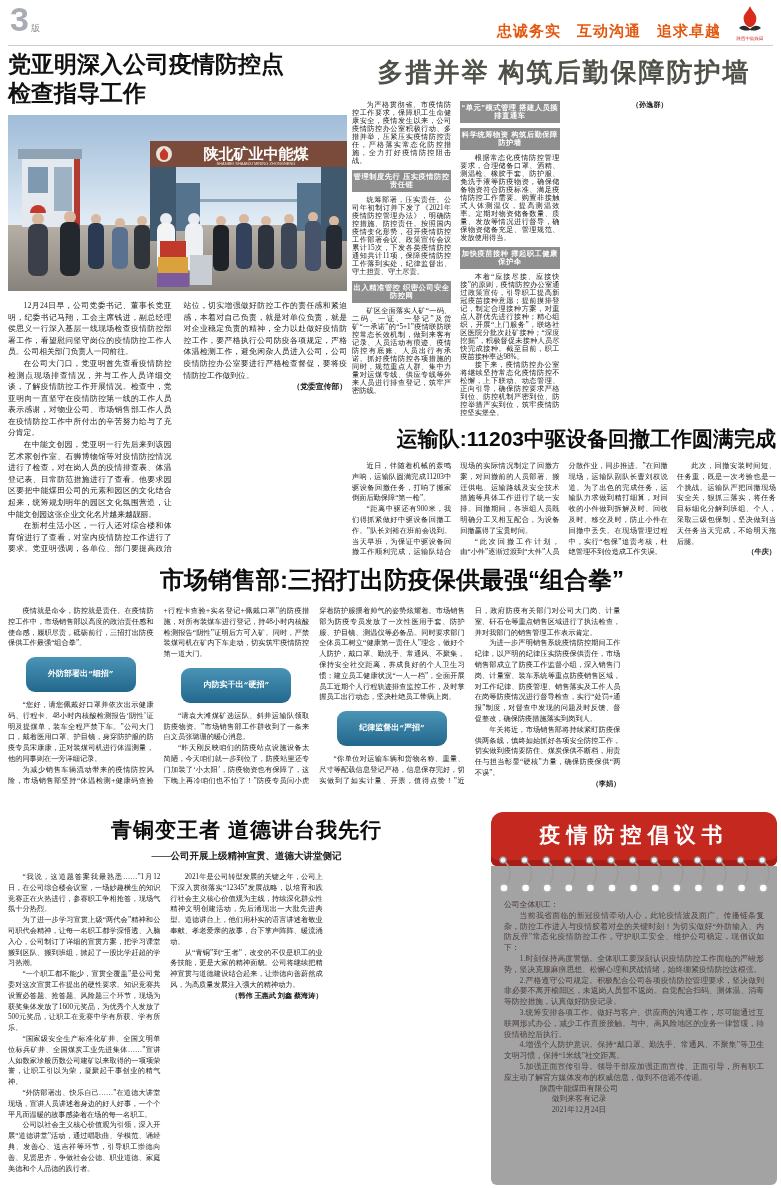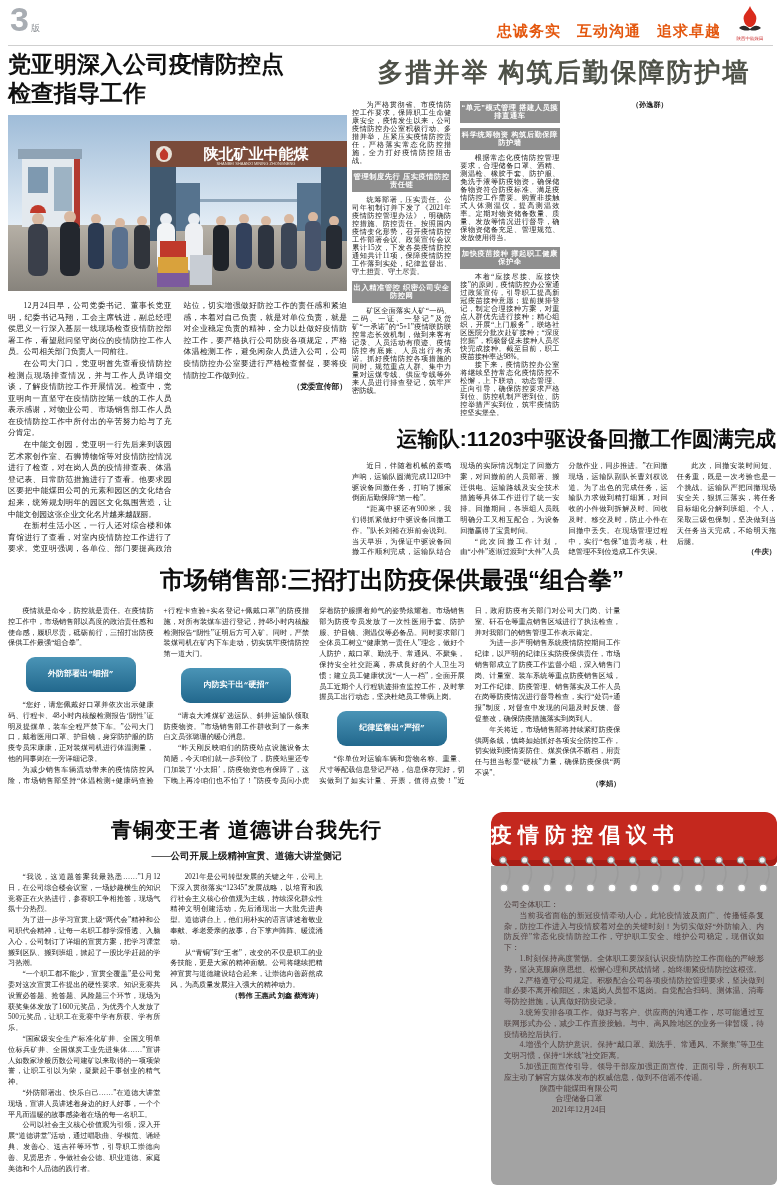--- a/index.html
+++ b/index.html
@@ -52,21 +52,21 @@
   
   #article-e{left:8px;top:816px;width:477px;}
   #e-title{font-size:21px;font-weight:900;text-align:center;color:#0d0d0d;letter-spacing:1px;}
   #e-subtitle{font-size:9.5px;font-weight:600;text-align:center;margin-top:6px;color:#222;}
   #e-body{margin-top:9px;height:308px;column-count:3;column-gap:10px;
           font-size:7.2px;line-height:10.8px;}
   
   #notice{left:491px;top:812px;width:286px;height:373px;}
   #n-banner{position:absolute;left:0;top:0;width:100%;height:54px;background:#c4281e;
             border-radius:12px 12px 6px 6px;box-shadow:inset 0 -6px 0 #a81d15;}
-  #n-title{position:absolute;left:0;top:9px;width:100%;text-align:left;color:#fff;
+  #n-title{position:absolute;left:0;top:9px;width:100%;text-align:center;color:#fff;
            font-family:"Liberation Sans",sans-serif;font-size:21px;font-weight:900;letter-spacing:6px;}
   #n-rings{position:absolute;left:0;top:40px;width:100%;height:48px;z-index:3;}
   #n-sheet{position:absolute;left:0;top:54px;right:0;bottom:0;background:#a3a3a3;
            border-radius:0 0 6px 6px;padding:34px 13px 8px;box-sizing:border-box;
            font-size:7.8px;line-height:10.8px;color:#4c3b3b;text-align:justify;}
   #n-sheet p{margin:0;text-indent:2em;}
   #n-sal{text-indent:0 !important;}
   .sig{margin:6px 48px 0 auto;width:150px;text-align:center;text-indent:0 !important;}
 </style>
 </head>
@@ -302,16 +302,16 @@
       </svg></div>
   <div id="n-sheet">
     <p id="n-sal">公司全体职工：</p>
     <p>当前我省面临的新冠疫情牵动人心，此轮疫情波及面广、传播链条复杂，防控工作进入与疫情胶着对垒的关键时刻！为切实做好“外防输入、内防反弹”常态化疫情防控工作，守护职工安全、维护公司稳定，现倡议如下：</p>
     <p>1.时刻保持高度警惕。全体职工要深刻认识疫情防控工作面临的严峻形势，坚决克服麻痹思想、松懈心理和厌战情绪，始终绷紧疫情防控这根弦。</p>
     <p>2.严格遵守公司规定。积极配合公司各项疫情防控管理要求，坚决做到非必要不离开榆阳区，未返岗人员暂不返岗。自觉配合扫码、测体温、消毒等防控措施，认真做好防疫记录。</p>
     <p>3.统筹安排各项工作。做好与客户、供应商的沟通工作，尽可能通过互联网形式办公，减少工作直接接触。与中、高风险地区的业务一律暂缓，待疫情稳控后执行。</p>
     <p>4.增强个人防护意识。保持“戴口罩、勤洗手、常通风、不聚集”等卫生文明习惯，保持“1米线”社交距离。</p>
     <p>5.加强正面宣传引导。领导干部应加强正面宣传、正面引导，所有职工应主动了解官方媒体发布的权威信息，做到不信谣不传谣。</p>
     <p class="sig">陕西中能煤田有限公司</p>
-    <p class="sig">合理储备口罩</p>
+    <p class="sig">做到来客有记录</p>
     <p class="sig">2021年12月24日</p>
   </div>
 </div>
 
 </body></html>

